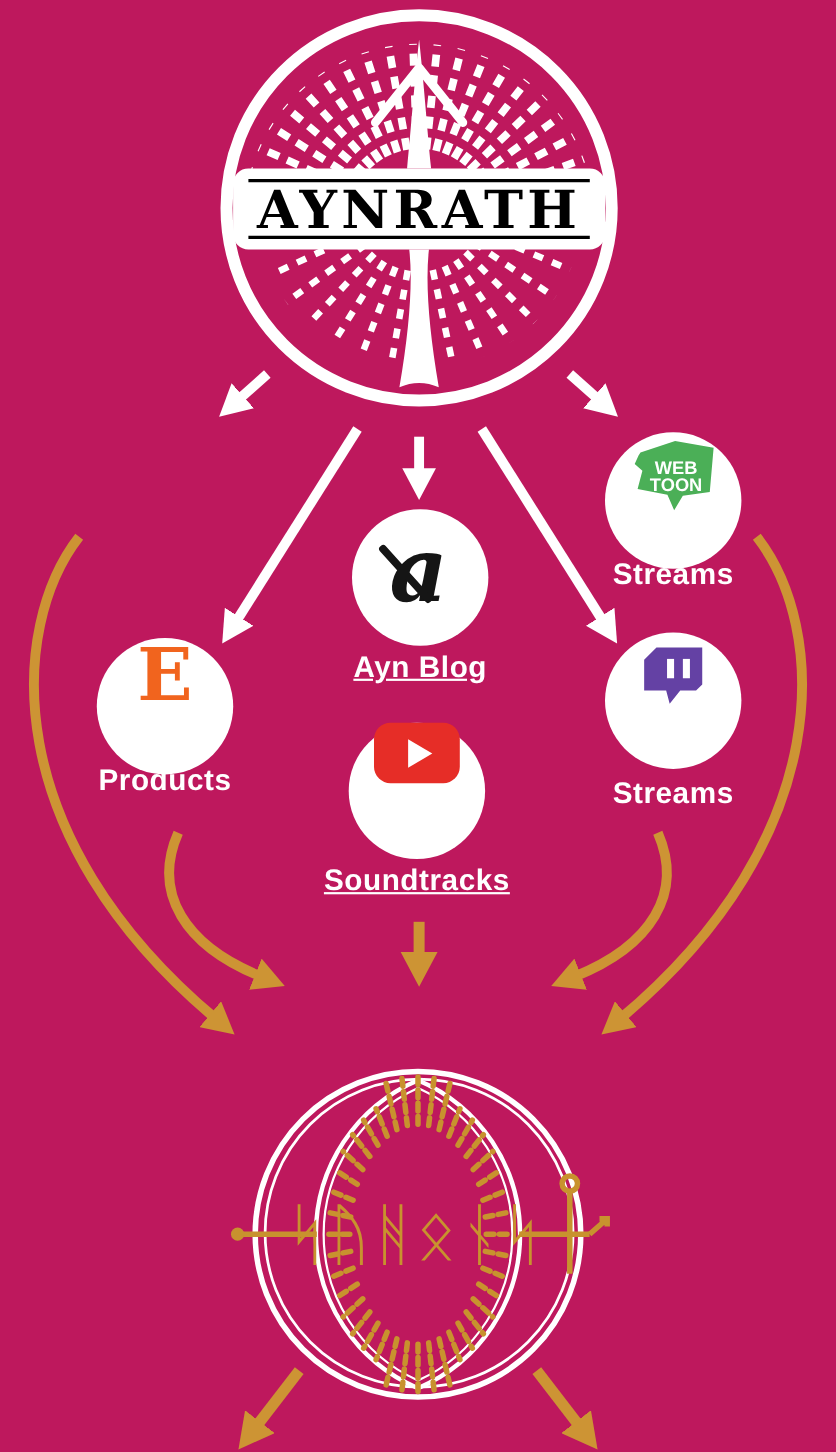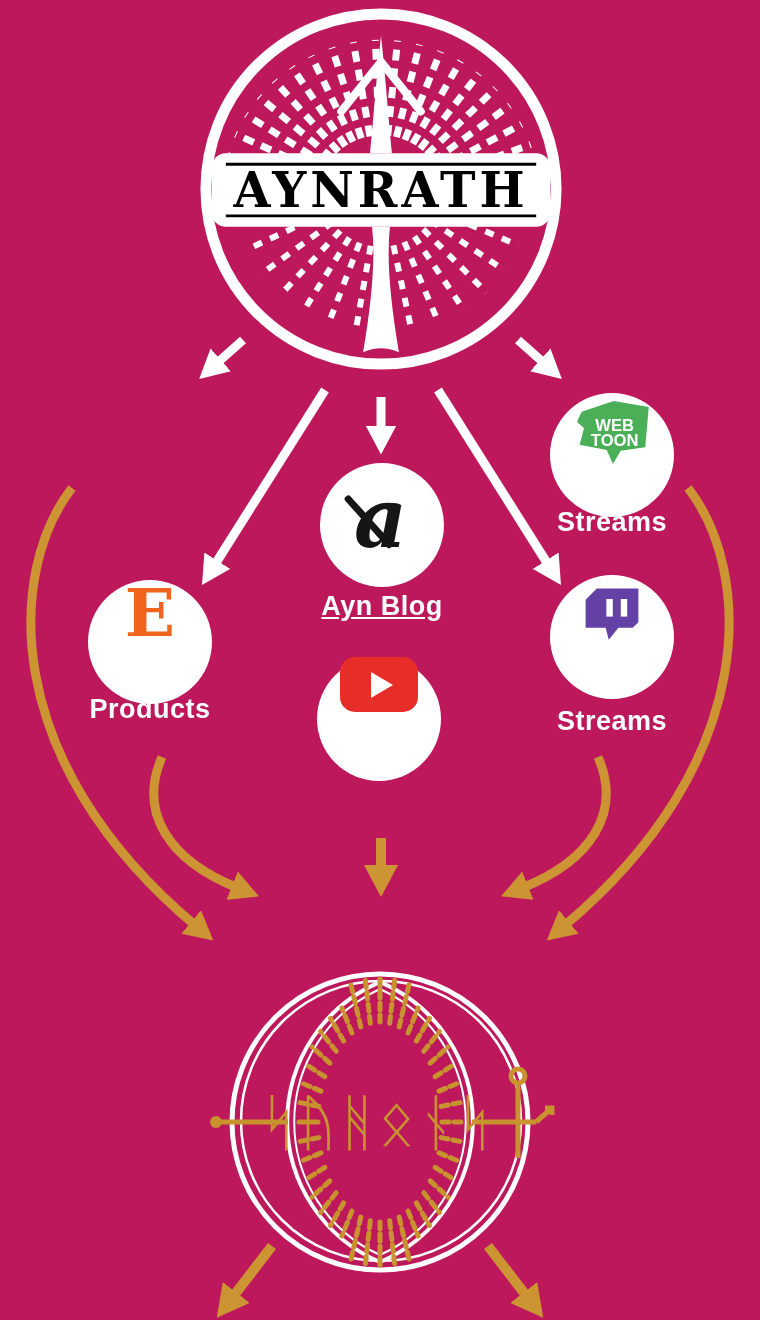--- a/index.html
+++ b/index.html
@@ -158,20 +158,21 @@
   </div>
   <div class="nlabel mt-7">Streams</div>
 </div>
 
 <div class="node" style="left:269px;top:657px;">
   <div class="disc">
     <div class="yt" style="background:#E62D27;">
           <div class="tri"></div>
         </div>
   </div>
+  <div class="nlabel mt-4">Soundtracks</div>
 </div>
 
 <div class="abs" style="left:200px;top:962px;width:360px;height:340px;">
   <svg width="360" height="340" viewBox="0 0 360 340">
 
     <circle cx="180" cy="160" r="148" fill="none" stroke="#fff" stroke-width="5"></circle>
     <circle cx="181" cy="159" r="140" fill="none" stroke="#fff" stroke-width="2.5"></circle>
 
     <path d="M180,20 A152,152 0 0 1 180,300 A152,152 0 0 1 180,20 Z" fill="none" stroke="#fff" stroke-width="4"></path>
     <path d="M180,27 A146,146 0 0 1 180,293 A146,146 0 0 1 180,27 Z" fill="none" stroke="#fff" stroke-width="2"></path>

